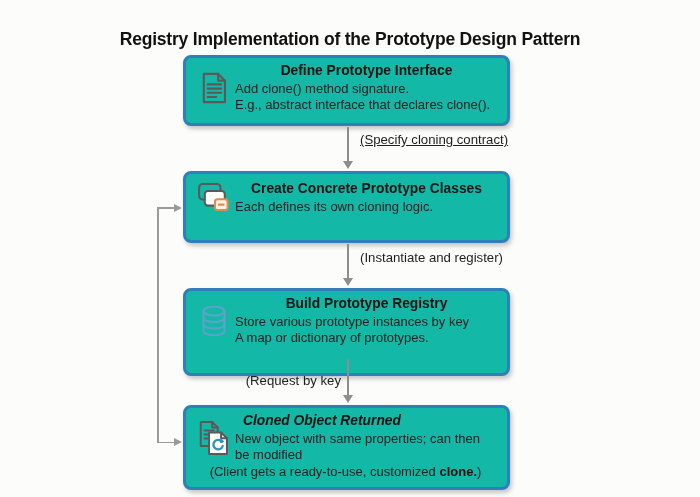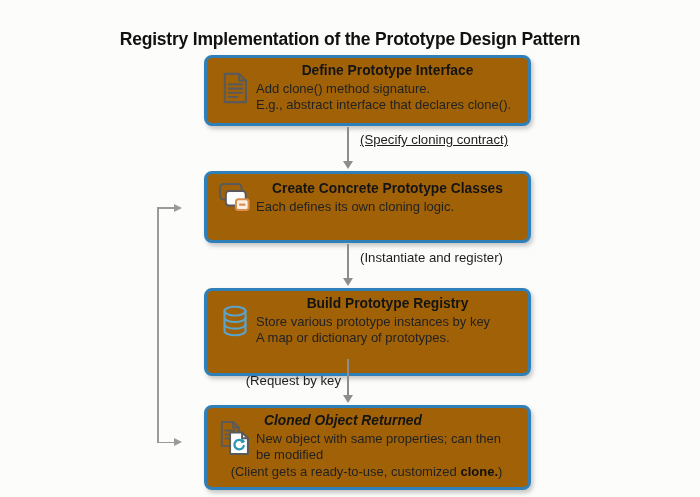--- a/index.html
+++ b/index.html
@@ -14,26 +14,25 @@
   .diagram-title{
     position:absolute;left:0;top:8px;width:700px;
     text-align:center;font-size:17.5px;font-weight:bold;color:#111;
     letter-spacing:-0.2px;
     margin-top:21px;
   }
   .flow-box{
     position:absolute;
     left:183px;width:327px;
     box-sizing:border-box;
-    background:#a16207;
+    background:#14b8a6;
     border:3px solid #2f7fb8;
     border-radius:8px;
     box-shadow:2px 3px 4px rgba(110,110,110,0.38);
     padding:5px 9px 5px 7px;
-    margin-left:21px;
   }
   .box-row{display:flex;align-items:center;}
   .box-icon{flex:0 0 42px;display:flex;align-items:center;justify-content:center;}
   .box-text{flex:1;min-width:0;}
   .box-title{font-size:13.8px;font-weight:bold;color:#141414;text-align:center;line-height:1.2;margin-bottom:1px;}
   .box-line{font-size:13px;color:#222;line-height:1.24;white-space:nowrap;}
   .box-footnote{font-size:13px;color:#222;text-align:center;line-height:1.2;margin-top:1px;white-space:nowrap;}
   .box-footnote b{font-weight:bold;color:#111;}
 
   

